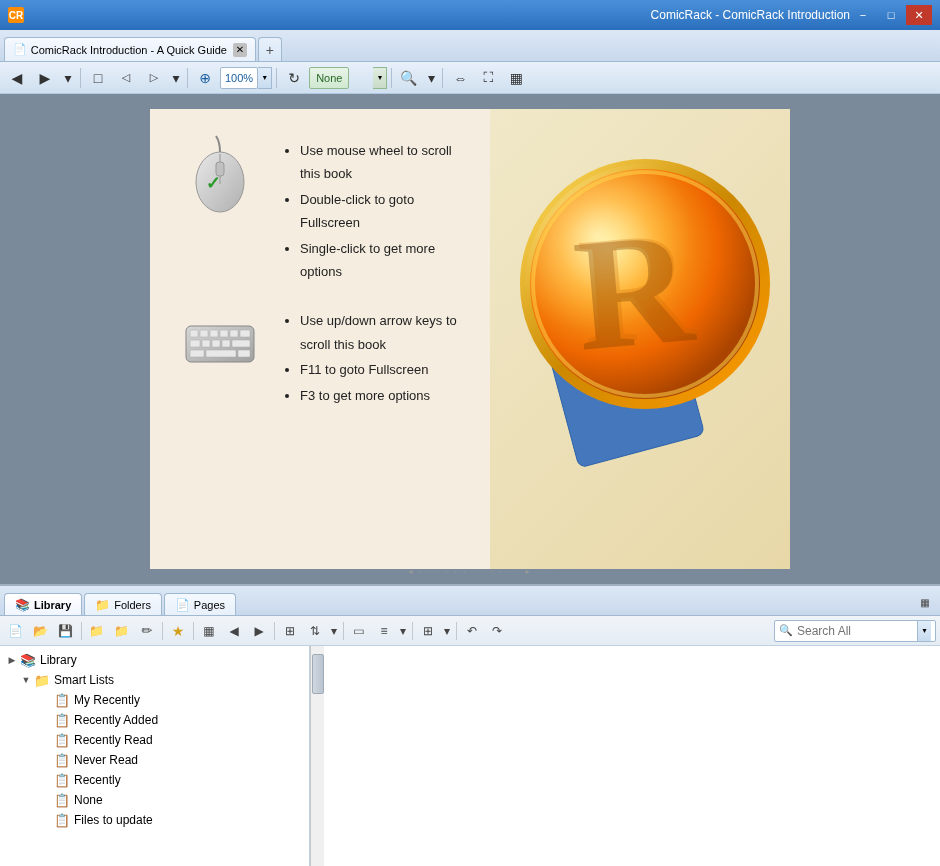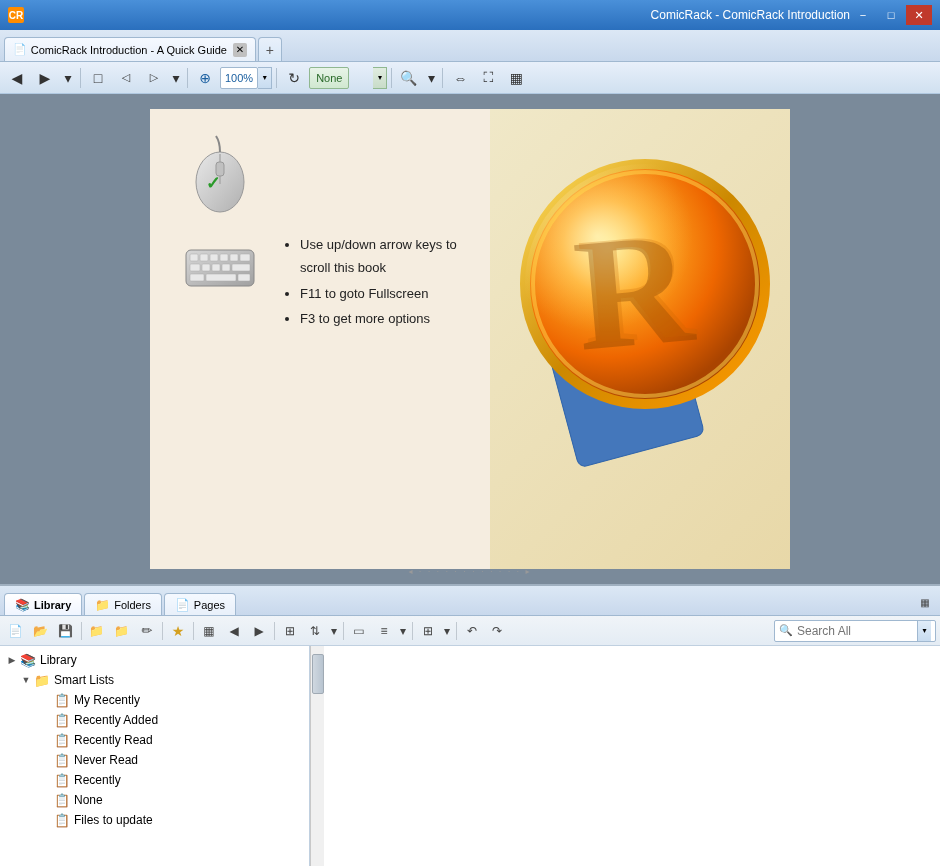--- a/index.html
+++ b/index.html
@@ -385,20 +385,25 @@
 
             <line x1="34" y1="20" x2="34" y2="50" stroke="#aaa" stroke-width="1.5"></line>
 
             <rect x="30" y="28" width="8" height="14" rx="3" fill="#c0c0c0" stroke="#999" stroke-width="1"></rect>
 
             <path d="M 34 18 Q 34 8 30 2" stroke="#888" stroke-width="2" fill="none"></path>
 
             <text x="20" y="55" fill="#2a9a2a" font-size="18" font-weight="bold">✓</text>
           </svg>
         </div>
+        <ul class="instr-list">
+          <li>Use mouse wheel to scroll this book</li>
+          <li>Double-click to goto Fullscreen</li>
+          <li>Single-click to get more options</li>
+        </ul>
       </div>
 
       <div class="instruction-block">
         <div class="instr-icon">
           <svg width="72" height="48" viewBox="0 0 72 48">
             <defs>
               <linearGradient id="kbGrad" x1="0%" y1="0%" x2="100%" y2="100%">
                 <stop offset="0%" style="stop-color:#d8d8d8"></stop>
                 <stop offset="100%" style="stop-color:#a0a0a0"></stop>
               </linearGradient>

